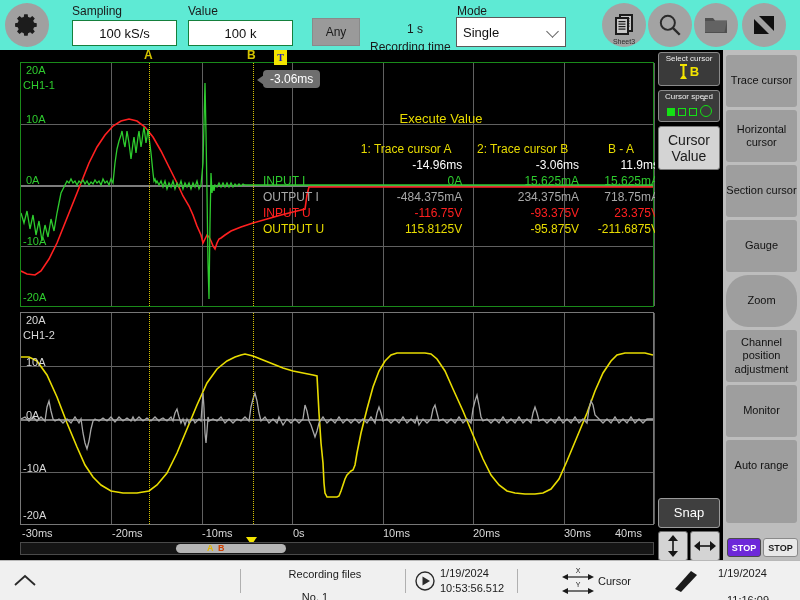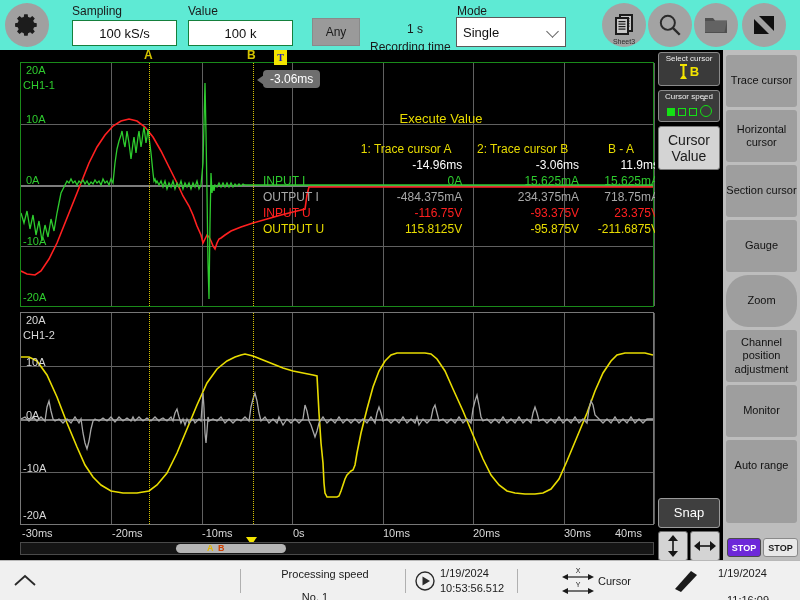--- a/index.html
+++ b/index.html
@@ -501,21 +501,21 @@
 
   <div id="statusbar">
     <div style="position:absolute;left:12px;top:12px;">
       <svg width="26" height="16">
         <path fill="none" stroke="#2a2a2a" stroke-width="1.8" d="M3,12 L13,3 L23,12"></path>
       </svg>
     </div>
 
     <div class="sb-sep" style="left:240px;"></div>
 
-    <div class="sb-txt" style="left:250px; top:7px; width:150px;">Processing speed</div>
+    <div class="sb-txt" style="left:250px; top:7px; width:150px;">Recording files</div>
     <div class="sb-txt" style="left:240px; top:22px; width:150px;margin-top:8px;">No. 1</div>
 
     <div class="sb-sep" style="left:405px;"></div>
 
     <svg width="20" height="20" style="position:absolute;left:415px;top:10px;">
       <circle cx="10" cy="10" r="9" fill="none" stroke="#2a2a2a" stroke-width="1.4"></circle>
       <path fill="#2a2a2a" d="M7.5,5.5 L15,10 L7.5,14.5 Z"></path>
     </svg>
     <div class="sb-txt" style="left:440px; top:6px; text-align:left;">1/19/2024</div>
     <div class="sb-txt" style="left:440px; top:21px; text-align:left;">10:53:56.512</div>

